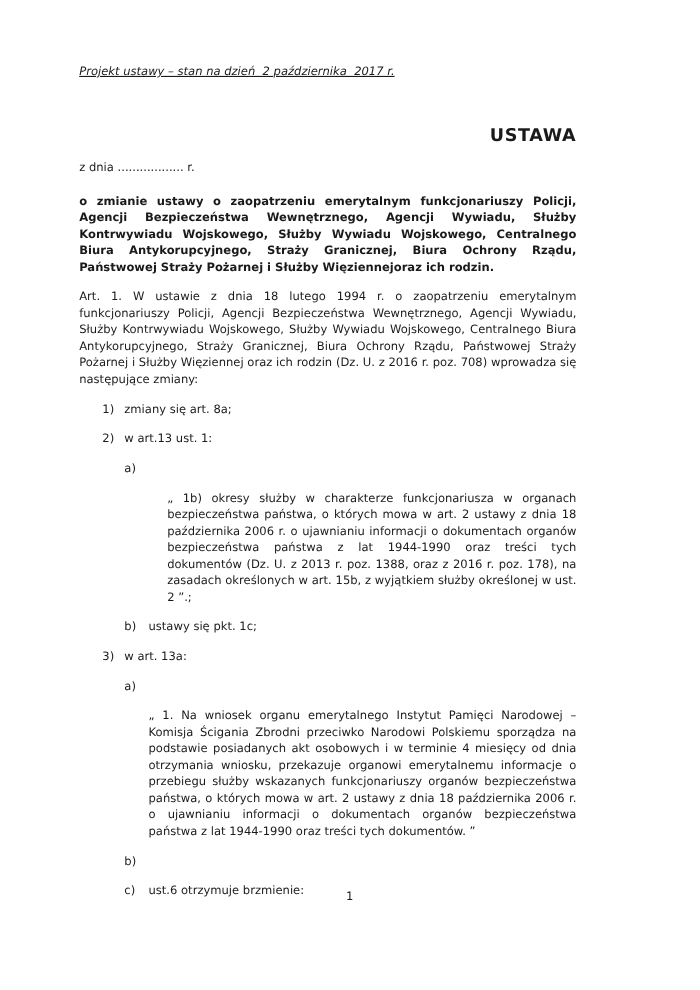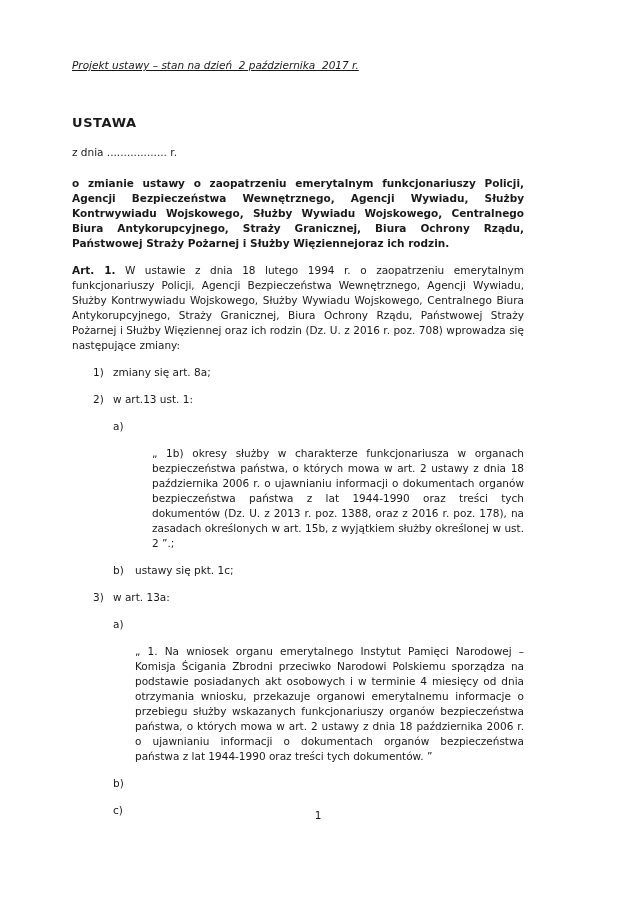--- a/index.html
+++ b/index.html
@@ -16,41 +16,41 @@
     color: #1a1a1a;
     overflow: hidden;
   }
   .doc-header {
     font-style: italic;
     text-decoration: underline;
     white-space: pre-wrap;
     margin: 0 0 42px 0;
   }
   .title {
-    text-align: left;
+    text-align: right;
     font-weight: bold;
-    font-size: 13px;
+    font-size: 16px;
     line-height: 16px;
     letter-spacing: 0.6px;
     margin: 0 0 14px 0;
   }
   .dateline {
     text-align: left;
     margin: 0 0 16px 0;
   }
   .subject {
     font-weight: bold;
     text-align: justify;
     margin: 0 0 12px 0;
   }
   .art1 {
     text-align: justify;
     margin: 0 0 12px 0;
   }
-  .art1 .art-label { font-weight: bold; }
+  .art1 .art-label { font-weight: normal; }
   .li {
     display: flex;
     margin: 0 0 12px 0;
   }
   .li1 { padding-left: 21px; }
   .li1 .marker { width: 20px; flex: 0 0 auto; }
   .li2 { padding-left: 41px; }
   .li2 .marker { width: 22px; flex: 0 0 auto; }
   .li .li-text { flex: 1 1 auto; }
   .quote {
@@ -114,17 +114,18 @@
 
   <div class="quote">„ 1. Na wniosek organu emerytalnego Instytut Pamięci Narodowej – Komisja Ścigania Zbrodni przeciwko Narodowi Polskiemu sporządza na podstawie posiadanych akt osobowych i w terminie 4 miesięcy od dnia otrzymania wniosku, przekazuje organowi emerytalnemu informacje o przebiegu służby wskazanych funkcjonariuszy organów bezpieczeństwa państwa, o których mowa w art. 2 ustawy z dnia 18 października 2006 r. o ujawnianiu informacji o dokumentach organów bezpieczeństwa państwa z lat 1944-1990 oraz treści tych dokumentów. ”</div>
 
   <div class="li li2">
     <span class="marker">b)</span>
   </div>
 
 
   <div class="li li2">
     <span class="marker">c)</span>
+    <span class="li-text">ust.6 otrzymuje brzmienie:</span>
   </div>
 
   <div class="page-number">1</div>
 
 </div>
 
 </body></html>

